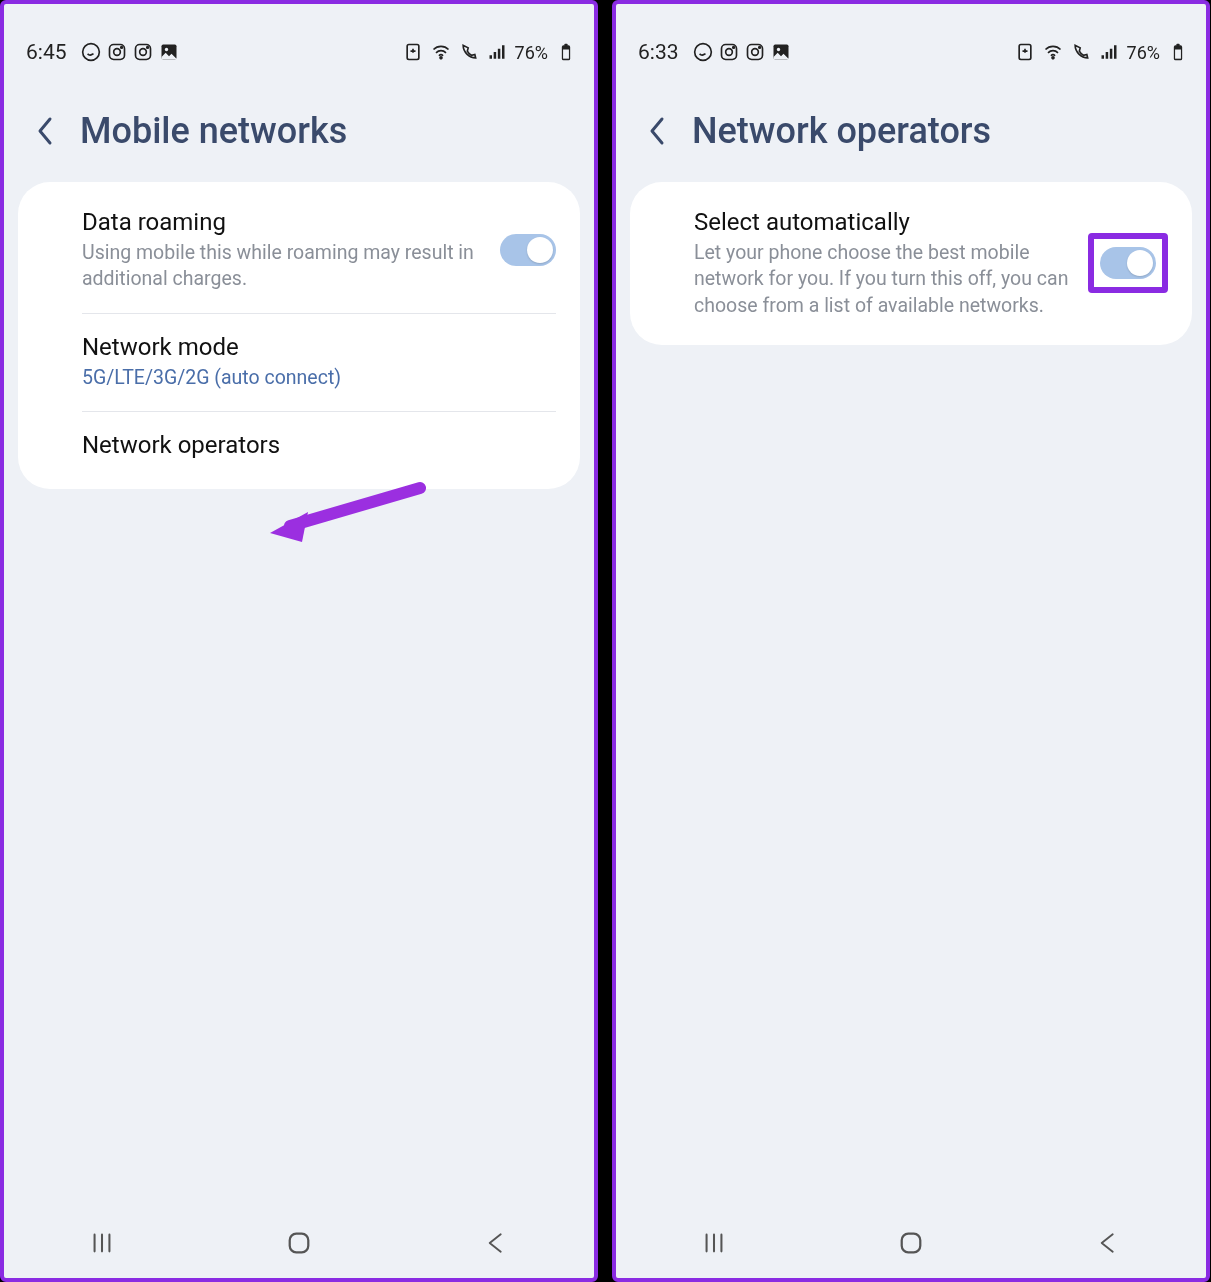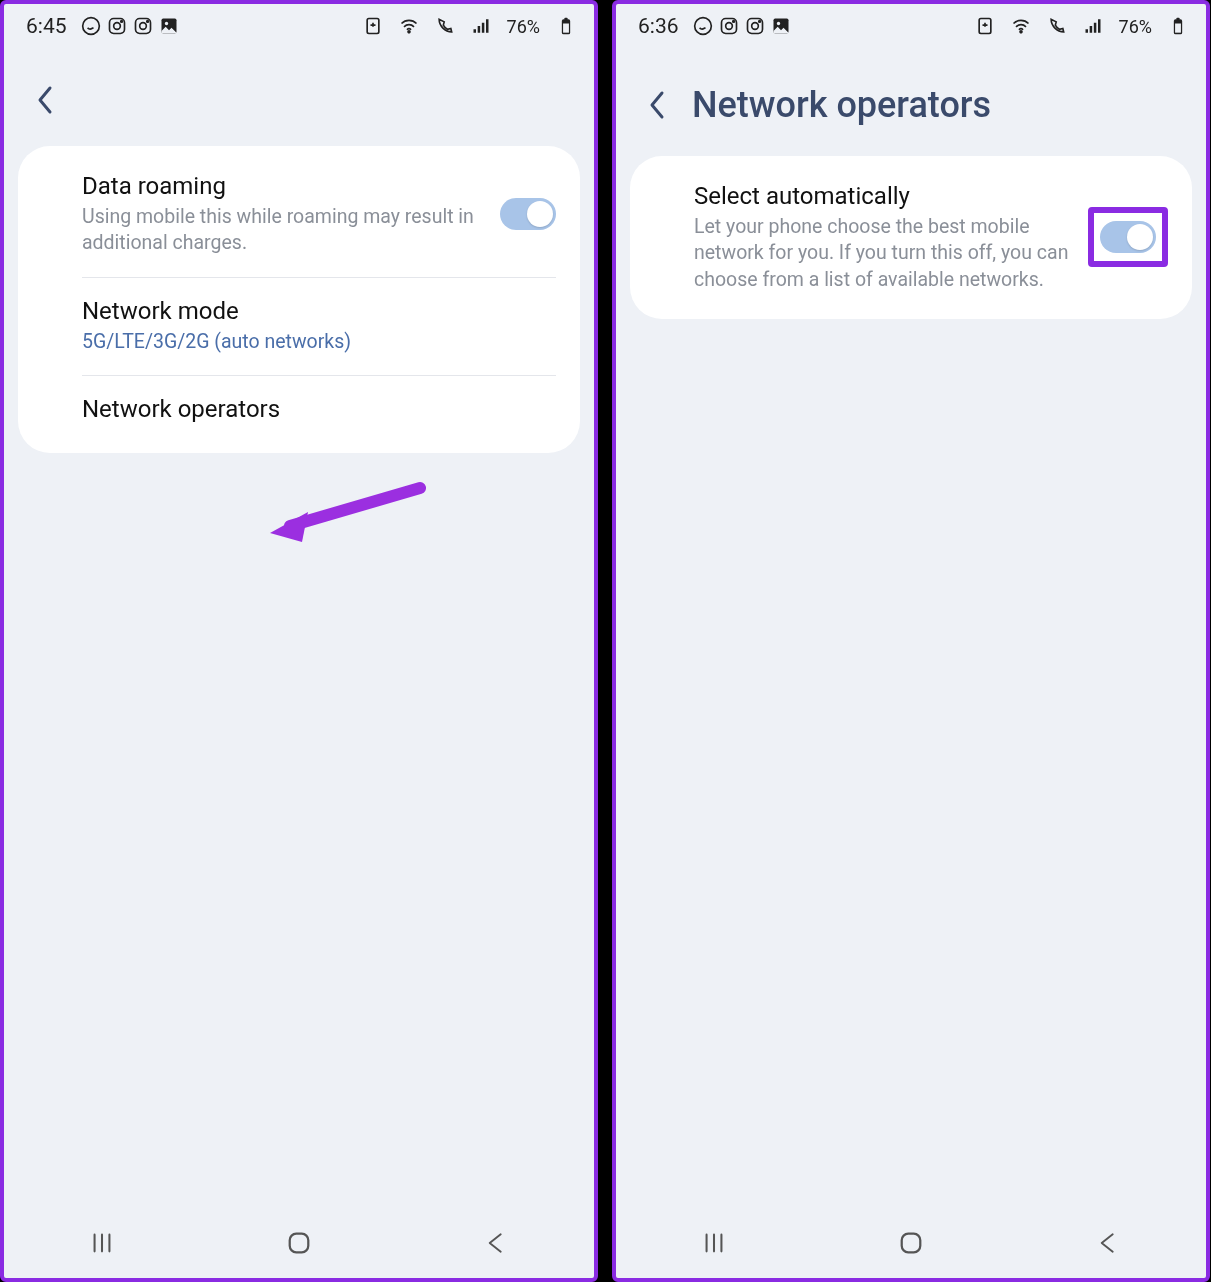--- a/index.html
+++ b/index.html
@@ -22,23 +22,24 @@
     overflow: hidden;
   }
   .phone:first-child { margin-left: 0; }
   .statusbar {
     display: flex;
     justify-content: space-between;
     align-items: center;
     padding: 10px 18px 6px 22px;
     font-size: 20px;
     color: #222;
+    margin-top: 26px;
   }
   .status-left { display: flex; align-items: center; gap: 8px; }
-  .status-right { display: flex; align-items: center; gap: 16px; font-size: 18px;}
+  .status-right { display: flex; align-items: center; gap: 8px; font-size: 18px;}
   .status-icons { display: flex; gap: 6px; align-items: center; }
   .time { font-weight: 400; font-size: 21px; margin-right: 6px;}
   .header {
     display: flex;
     align-items: center;
     padding: 40px 24px 30px 28px;
     gap: 20px;
   }
   .back-btn {
     color: #3a4a6b;
@@ -185,34 +186,35 @@
         </svg>
     </div>
   </div>
 
   <div class="header">
     <div class="back-btn">
       <svg width="20" height="32" viewBox="0 0 20 32" fill="none" stroke="#3a4a6b" stroke-width="3" stroke-linecap="round" stroke-linejoin="round">
           <path d="M14 4 L4 16 L14 28"></path>
         </svg>
     </div>
+    <div class="header-title">Mobile networks</div>
   </div>
 
   <div class="card">
     <div class="row">
       <div class="row-text">
         <div class="row-title">Data roaming</div>
         <div class="row-sub">Using mobile this while roaming may result in additional charges.</div>
       </div>
       <div class="toggle"></div>
     </div>
     <div class="row">
       <div class="row-text">
         <div class="row-title">Network mode</div>
-        <div class="row-sub blue">5G/LTE/3G/2G (auto networks)</div>
+        <div class="row-sub blue">5G/LTE/3G/2G (auto connect)</div>
       </div>
     </div>
     <div class="row">
       <div class="row-text">
         <div class="row-title">Network operators</div>
       </div>
     </div>
   </div>
 
   <svg class="arrow-annotation" style="left:256px; top:474px;" width="170" height="70" viewBox="0 0 170 70">
@@ -240,21 +242,21 @@
       <svg viewBox="0 0 28 28" width="22" height="26" stroke="#555" stroke-width="2.4" fill="none" stroke-linecap="round" stroke-linejoin="round">
           <path d="M20 3 L6 14 L20 25"></path>
         </svg>
     </div>
   </div>
 </div>
 
 <div class="phone">
   <div class="statusbar">
     <div class="status-left">
-      <span class="time">6:36</span>
+      <span class="time">6:33</span>
       <span class="status-icons">
         <svg class="ico" viewBox="0 0 24 24" fill="none" stroke="#222" stroke-width="2">
             <circle cx="12" cy="12" r="10"></circle>
             <path d="M8 14c1 1.5 3 2.5 5 1l2-1"></path>
           </svg>
         <svg class="ico" viewBox="0 0 24 24" fill="none" stroke="#222" stroke-width="2">
             <rect x="3" y="3" width="18" height="18" rx="5"></rect>
             <circle cx="12" cy="12" r="4"></circle>
             <circle cx="17.5" cy="6.5" r="1" fill="#222"></circle>
           </svg>

